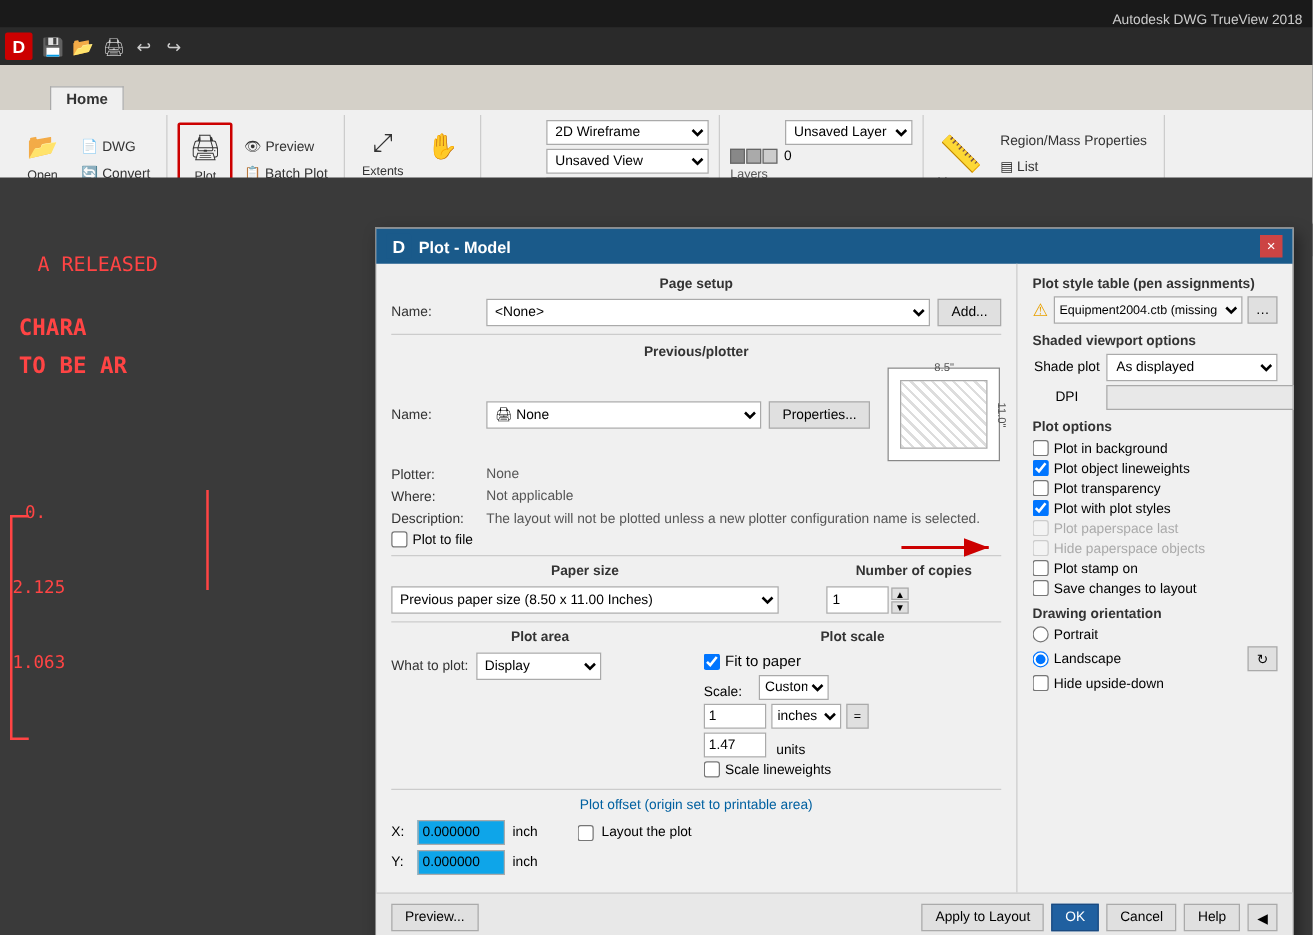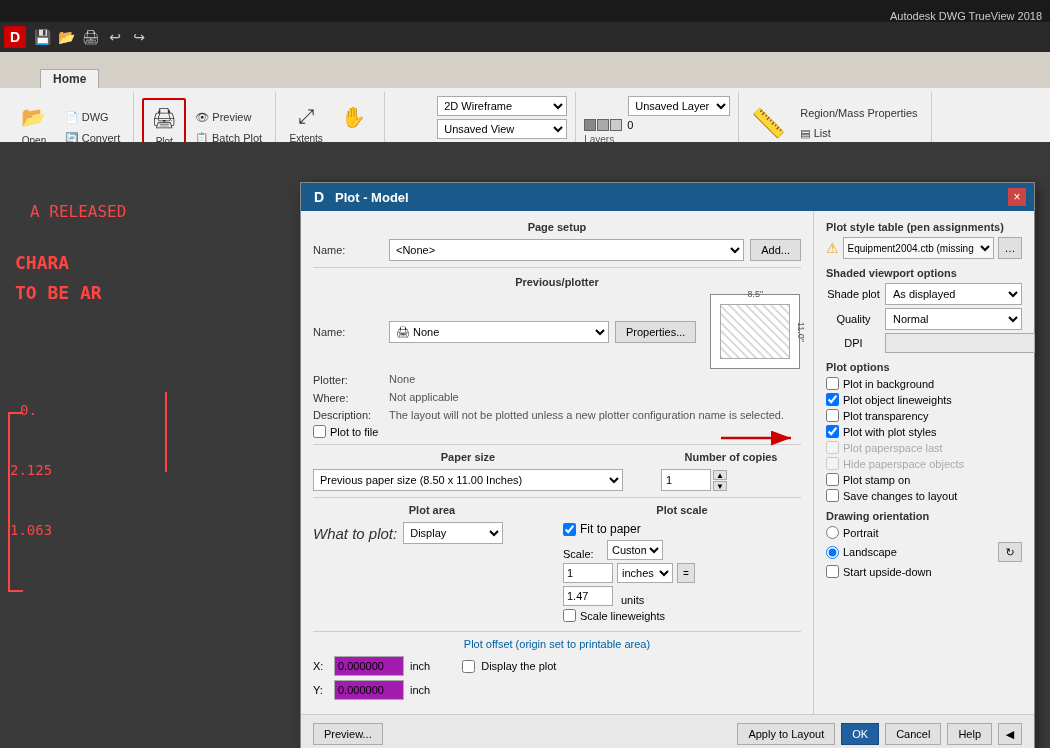--- a/index.html
+++ b/index.html
@@ -273,24 +273,23 @@
       align-items: center;
       gap: 6px;
       margin-bottom: 4px;
     }
     .form-label {
       font-size: 11px;
       color: #333;
       min-width: 70px;
     }
     .form-label-sm {
-      font-size: 15px;
+      font-size: 11px;
       color: #333;
       min-width: 55px;
-      font-style: italic;
     }
     .form-input {
       height: 22px;
       font-size: 11px;
       border: 1px solid #aaa;
       background: white;
       padding: 0 4px;
     }
     .form-select {
       height: 22px;
@@ -427,21 +426,21 @@
       font-size: 10px;
       display: flex;
       align-items: center;
       justify-content: center;
     }
     .offset-input {
       width: 70px;
       height: 20px;
       font-size: 11px;
       border: 1px solid #aaa;
-      background: #a21caf;
+      background: #0ea5e9;
       padding: 0 3px;
     }
     .radio-row {
       display: flex;
       align-items: center;
       gap: 4px;
       margin-bottom: 3px;
       font-size: 11px;
     }
     .right-section-label {
@@ -846,21 +845,21 @@
         <div class="divider-line"></div>
 
         <div>
           <div class="section-title" style="color:#0060a0;font-weight:normal;font-size:11px">Plot offset (origin set to printable area)</div>
           <div class="form-row">
             <span style="font-size:11px;min-width:15px">X:</span>
             <input type="text" class="offset-input" value="0.000000" style="">
             <span style="font-size:11px">inch</span>
             <div style="width:20px"></div>
             <input type="checkbox" id="center-plot" style="">
-            <label for="center-plot" style="font-size:11px">Display the plot</label>
+            <label for="center-plot" style="font-size:11px">Layout the plot</label>
           </div>
           <div class="form-row">
             <span style="font-size:11px;min-width:15px">Y:</span>
             <input type="text" class="offset-input" value="0.000000" style="">
             <span style="font-size:11px">inch</span>
           </div>
         </div>
 
       </div>
 
@@ -876,26 +875,20 @@
         </div>
 
         <div class="right-section-label">Shaded viewport options</div>
         <div class="right-select-row">
           <span class="right-select-label">Shade plot</span>
           <select class="right-input" style="flex:1;height:22px;background:white;border:1px solid #aaa">
             <option>As displayed</option>
           </select>
         </div>
         <div class="right-select-row">
-          <span class="right-select-label">Quality</span>
-          <select class="right-input" style="flex:1;height:22px;background:white;border:1px solid #aaa">
-            <option>Normal</option>
-          </select>
-        </div>
-        <div class="right-select-row">
           <span class="right-select-label">DPI</span>
           <input type="text" class="right-input" style="">
         </div>
 
         <div class="right-section-label">Plot options</div>
         <div class="checkbox-row">
           <input type="checkbox" id="opt1" style="">
           <label for="opt1">Plot in background</label>
         </div>
         <div class="checkbox-row">
@@ -932,21 +925,21 @@
           <input type="radio" name="orient" id="portrait" style="">
           <label for="portrait">Portrait</label>
         </div>
         <div class="radio-row">
           <input type="radio" name="orient" id="landscape" checked="" style="">
           <label for="landscape">Landscape</label>
           <div style="margin-left:auto;width:24px;height:20px;border:1px solid #aaa;background:#e0e0e0;display:flex;align-items:center;justify-content:center;cursor:pointer">↻</div>
         </div>
         <div class="checkbox-row">
           <input type="checkbox" id="updown" style="">
-          <label for="updown">Start upside-down</label>
+          <label for="updown">Hide upside-down</label>
         </div>
 
       </div>
     </div>
 
     <div class="dialog-footer">
       <button class="btn">Preview...</button>
       <div style="flex:1"></div>
       <button class="btn">Apply to Layout</button>
       <button class="btn btn-blue">OK</button>

